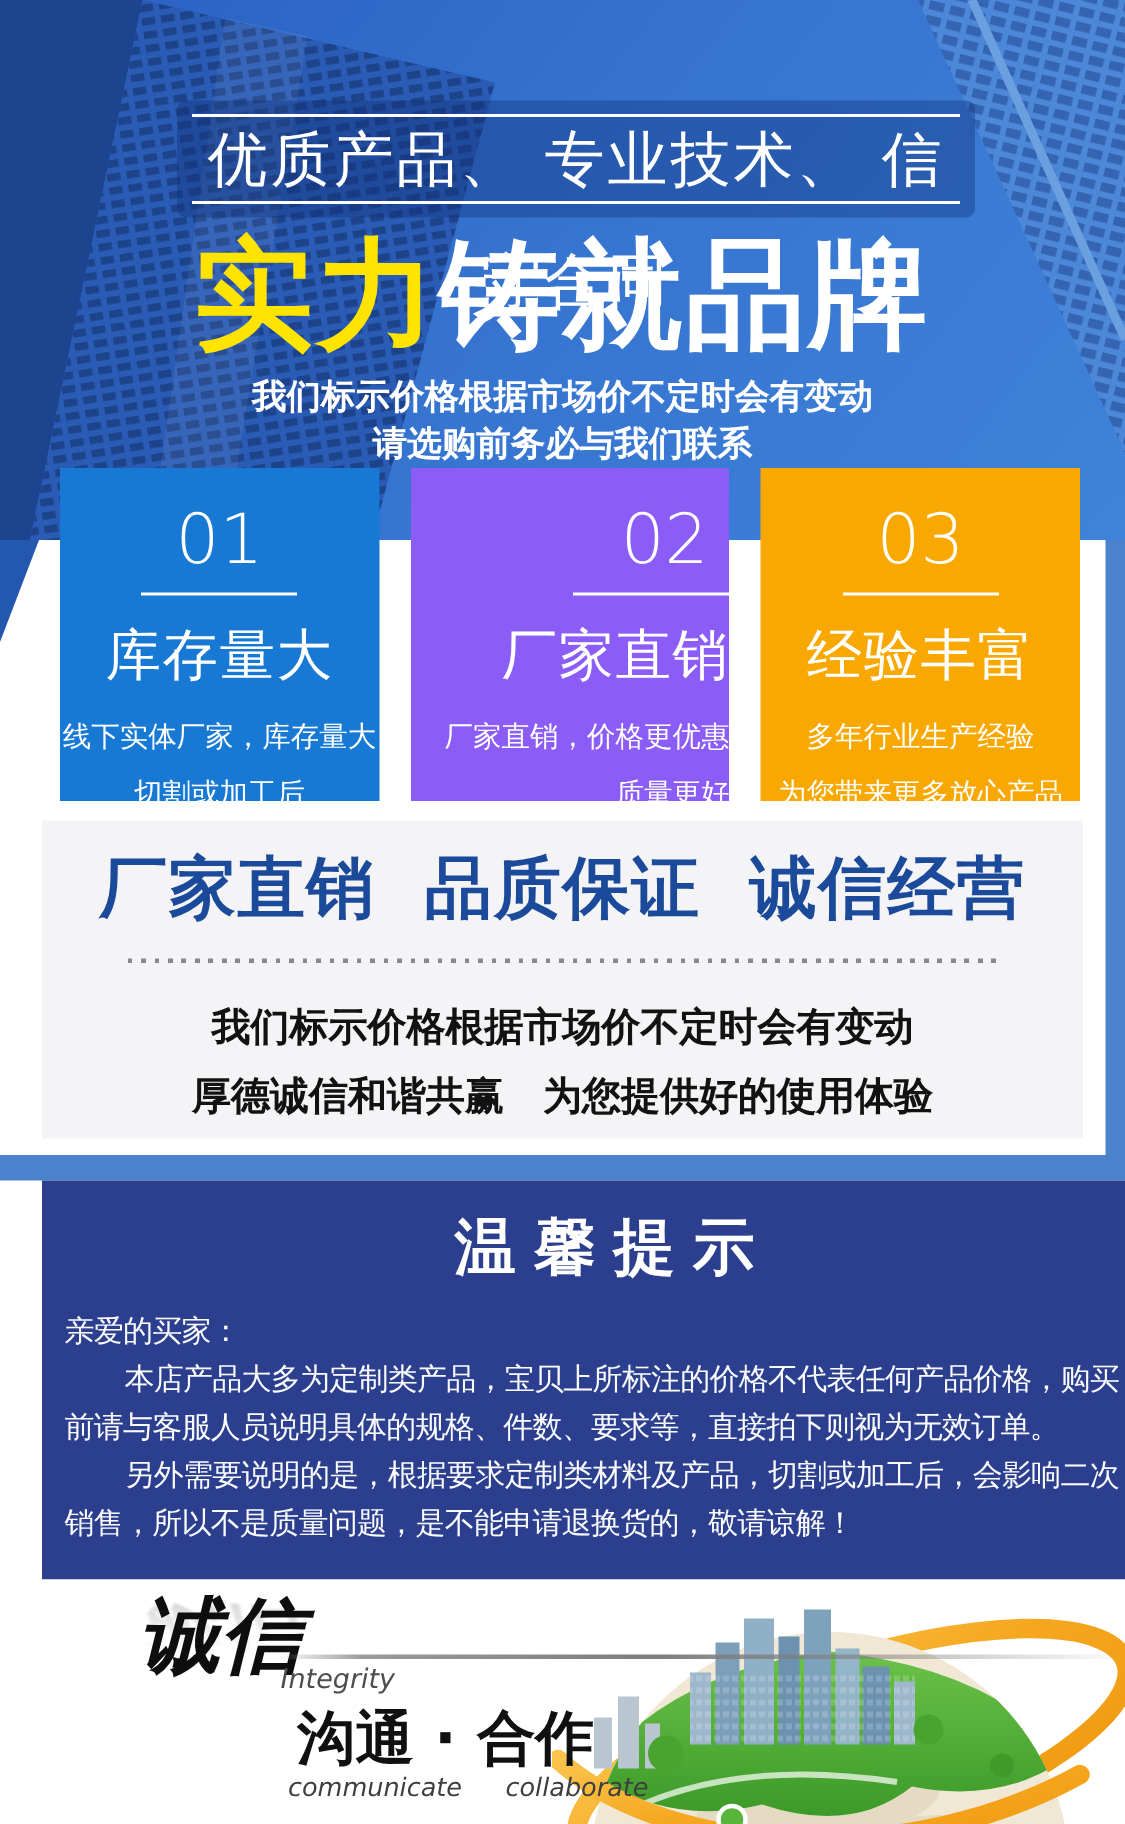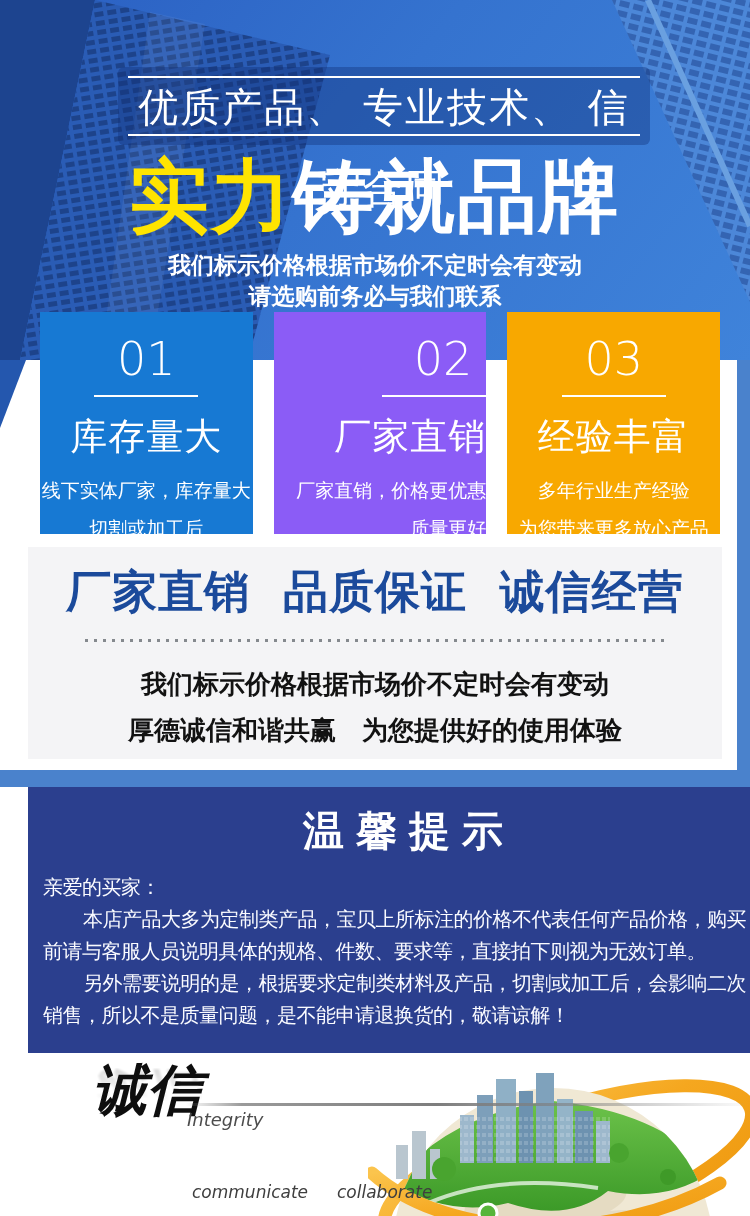--- a/index.html
+++ b/index.html
@@ -245,15 +245,16 @@
     <path d="M4,120 C 80,188 240,192 352,130" fill="none" stroke="url(#og)" stroke-width="13" stroke-linecap="round"></path>
     <circle cx="120" cy="160" r="9" fill="#57b53a" stroke="#ffffff" stroke-width="3"></circle>
   </svg>
 
   <div class="integrity-cn">
     <span>诚信</span>
     <span class="reflect">诚信</span>
   </div>
   <div class="fade-line"></div>
   <div class="integrity-en">Integrity</div>
+  <div class="coop-cn">沟通 · 合作</div>
   <div class="coop-en1">communicate</div>
   <div class="coop-en2">collaborate</div>
 </div>
 
 </body></html>

